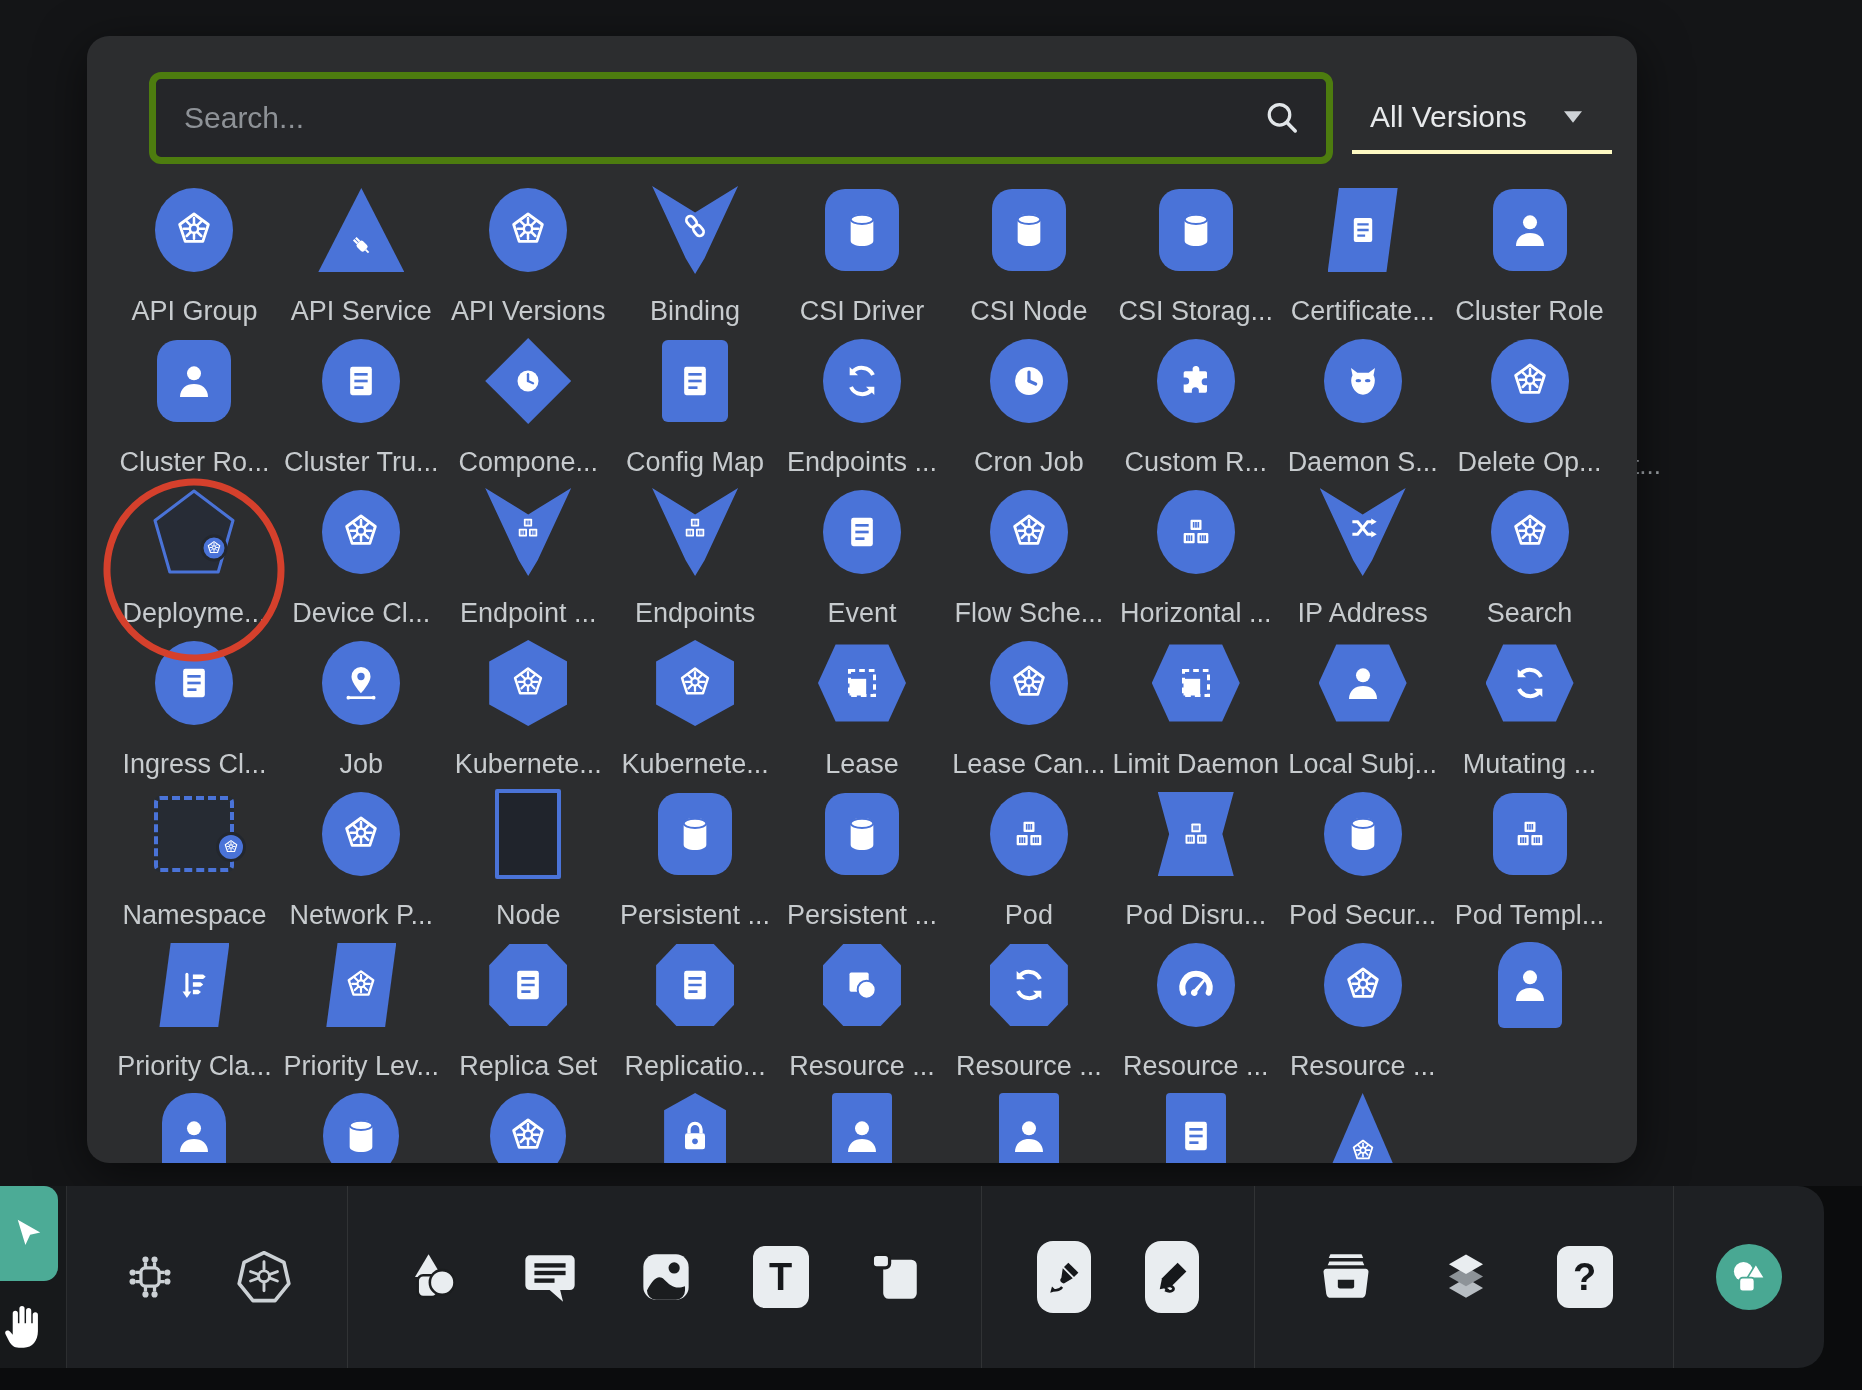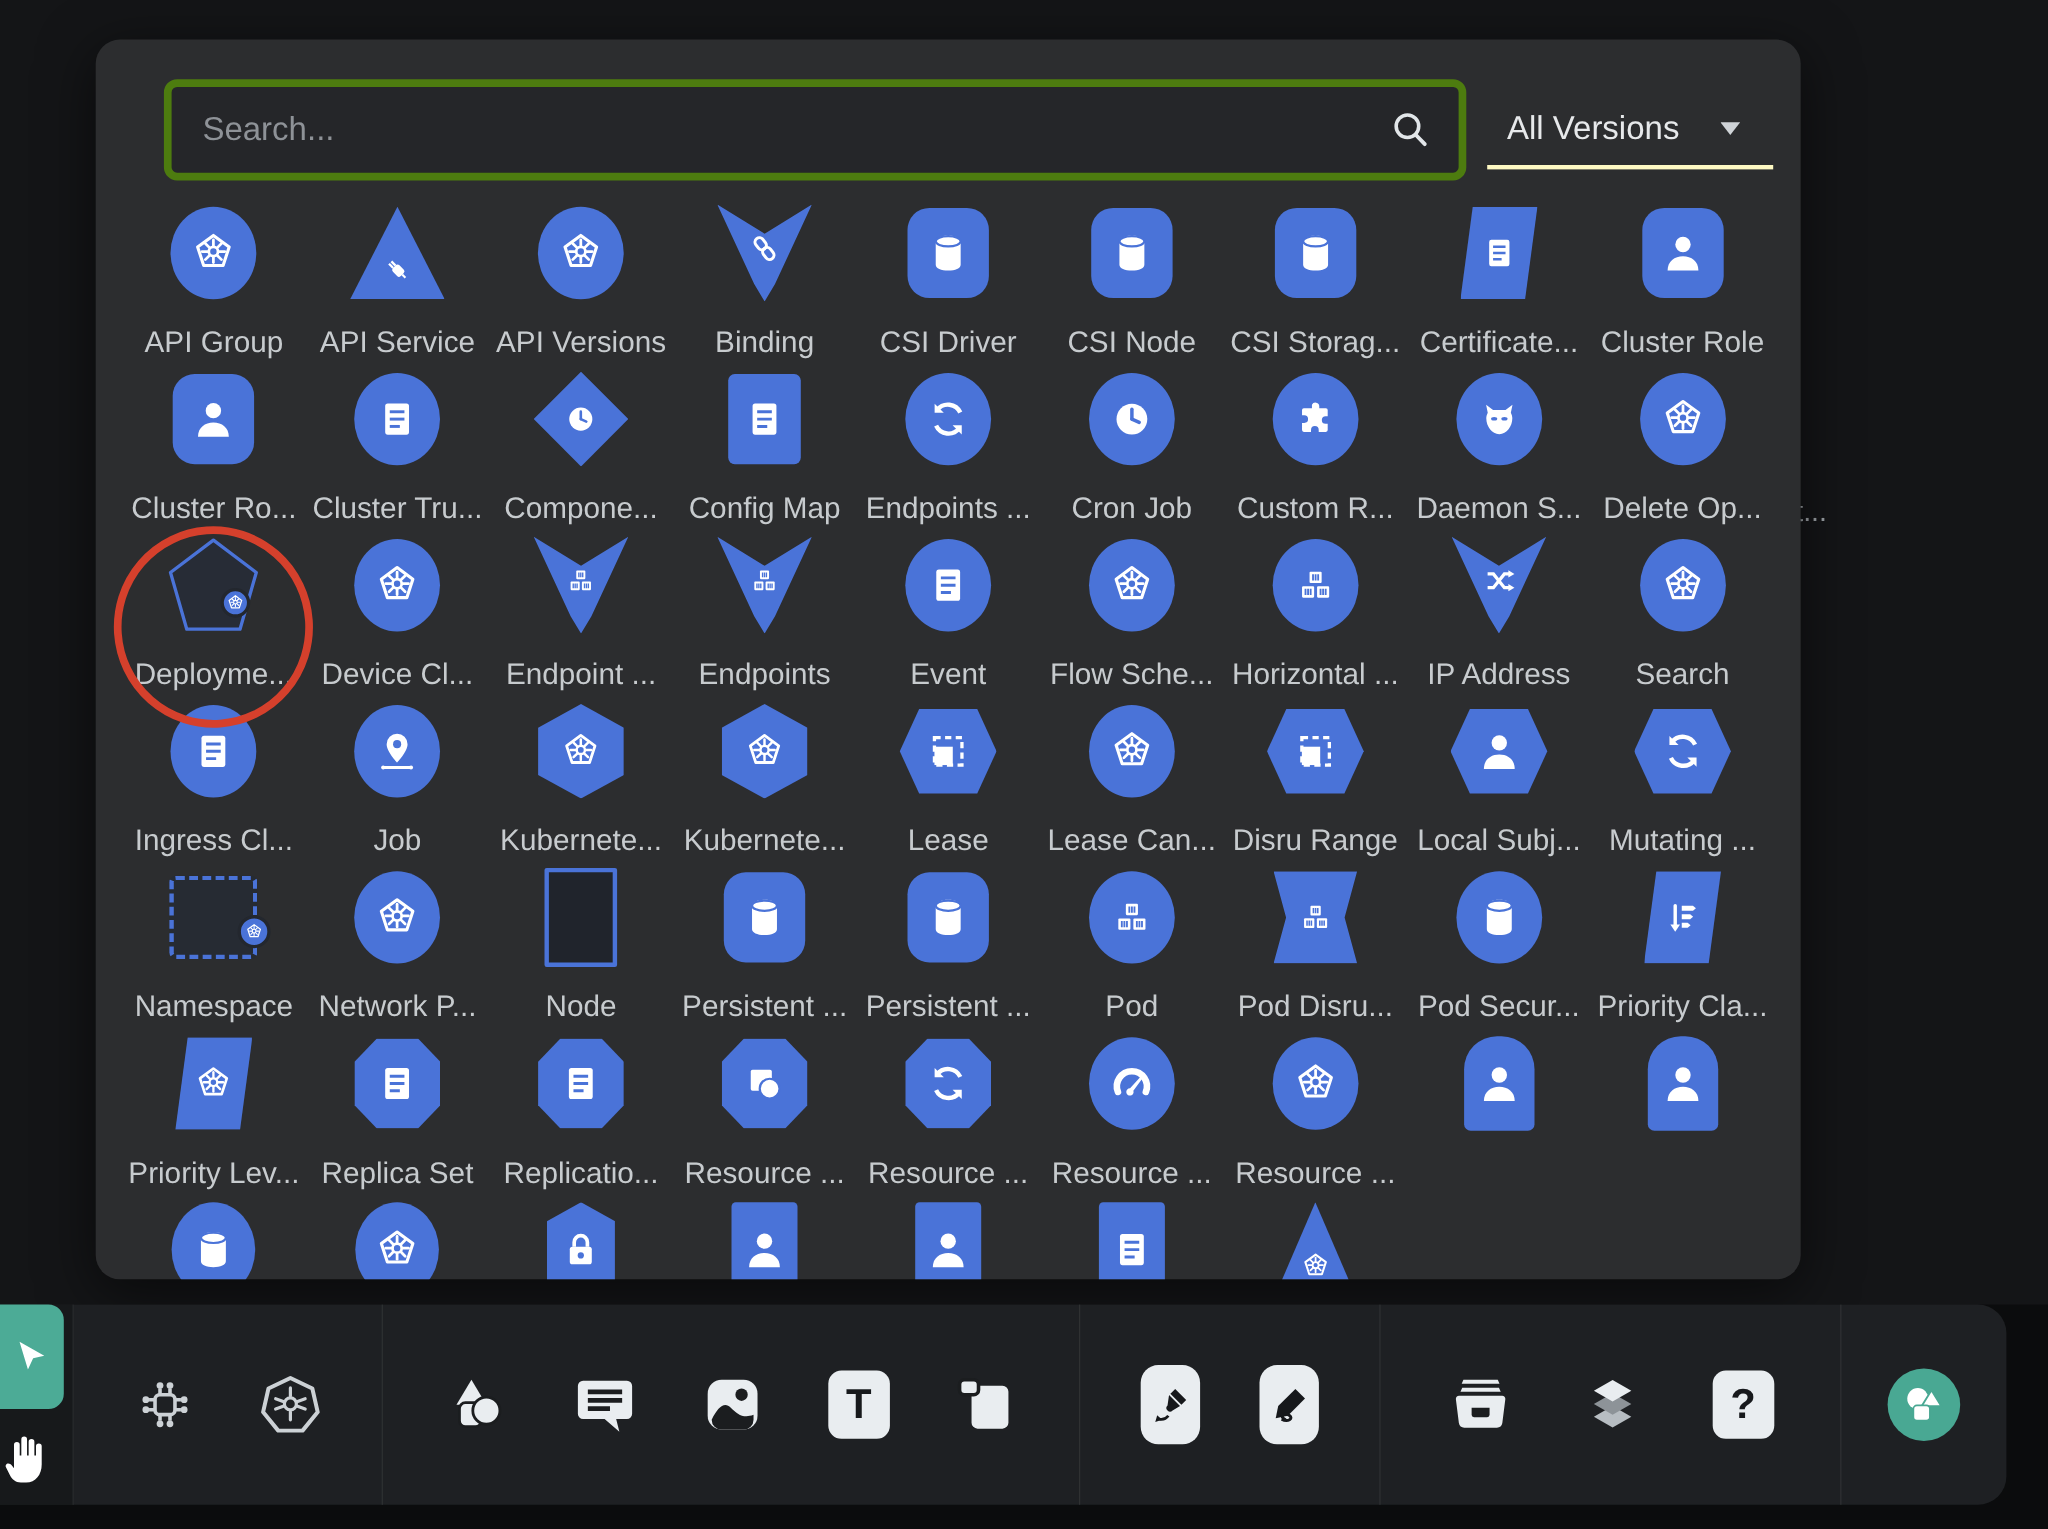--- a/index.html
+++ b/index.html
@@ -662,21 +662,21 @@
         <div class="tlabel">Lease Can...</div>
       </div>
       <div class="tile">
         <div class="iconwrap">
           <div class="shape t-hex">
             <svg class="glyph" viewBox="0 0 24 24">
               <use href="#sym-sqdash"></use>
             </svg>
           </div>
         </div>
-        <div class="tlabel">Disru Range</div>
+        <div class="tlabel">Limit Daemon</div>
       </div>
       <div class="tile">
         <div class="iconwrap">
           <div class="shape t-hex">
             <svg class="glyph" viewBox="0 0 24 24">
               <use href="#sym-person"></use>
             </svg>
           </div>
         </div>
         <div class="tlabel">Local Subj...</div>
@@ -761,20 +761,30 @@
       </div>
       <div class="tile">
         <div class="iconwrap">
           <div class="shape t-circle">
             <svg class="glyph" viewBox="0 0 24 24">
               <use href="#sym-db"></use>
             </svg>
           </div>
         </div>
         <div class="tlabel">Pod Secur...</div>
+      </div>
+      <div class="tile">
+        <div class="iconwrap">
+          <div class="shape t-rsquare">
+            <svg class="glyph" viewBox="0 0 24 24">
+              <use href="#sym-boxes"></use>
+            </svg>
+          </div>
+        </div>
+        <div class="tlabel">Pod Templ...</div>
       </div>
       <div class="tile">
         <div class="iconwrap">
           <div class="shape t-skew">
             <svg class="glyph" viewBox="0 0 24 24">
               <use href="#sym-arrowlist"></use>
             </svg>
           </div>
         </div>
         <div class="tlabel">Priority Cla...</div>

